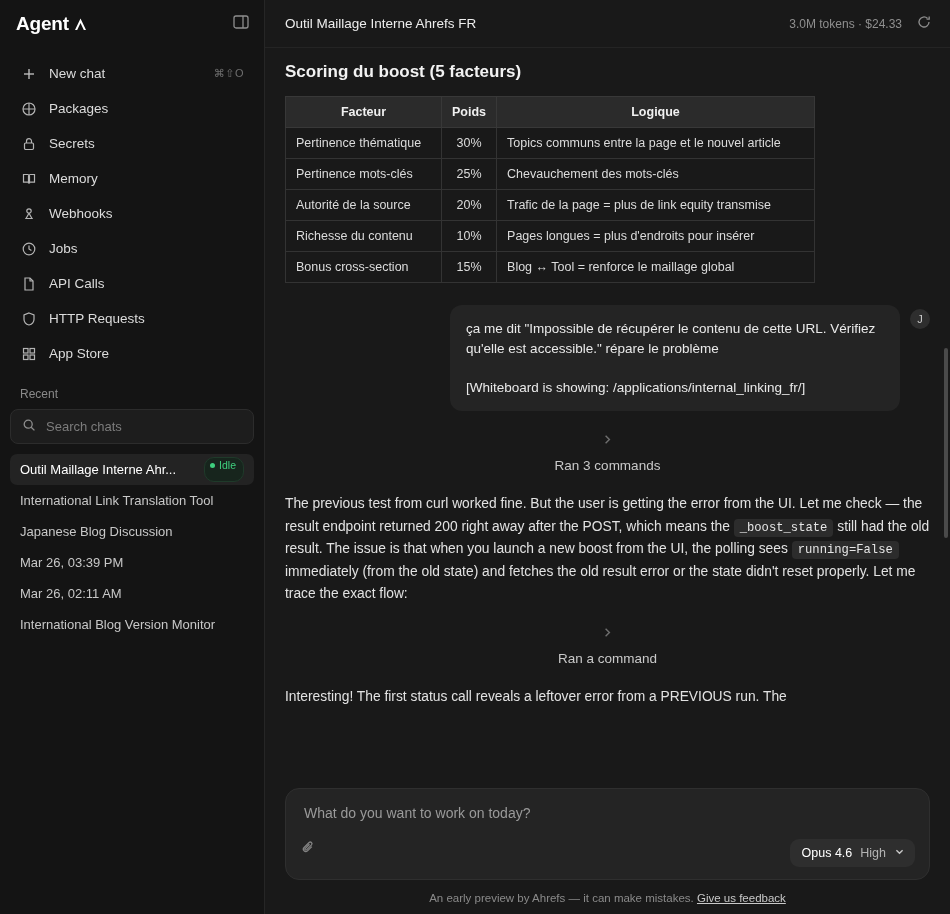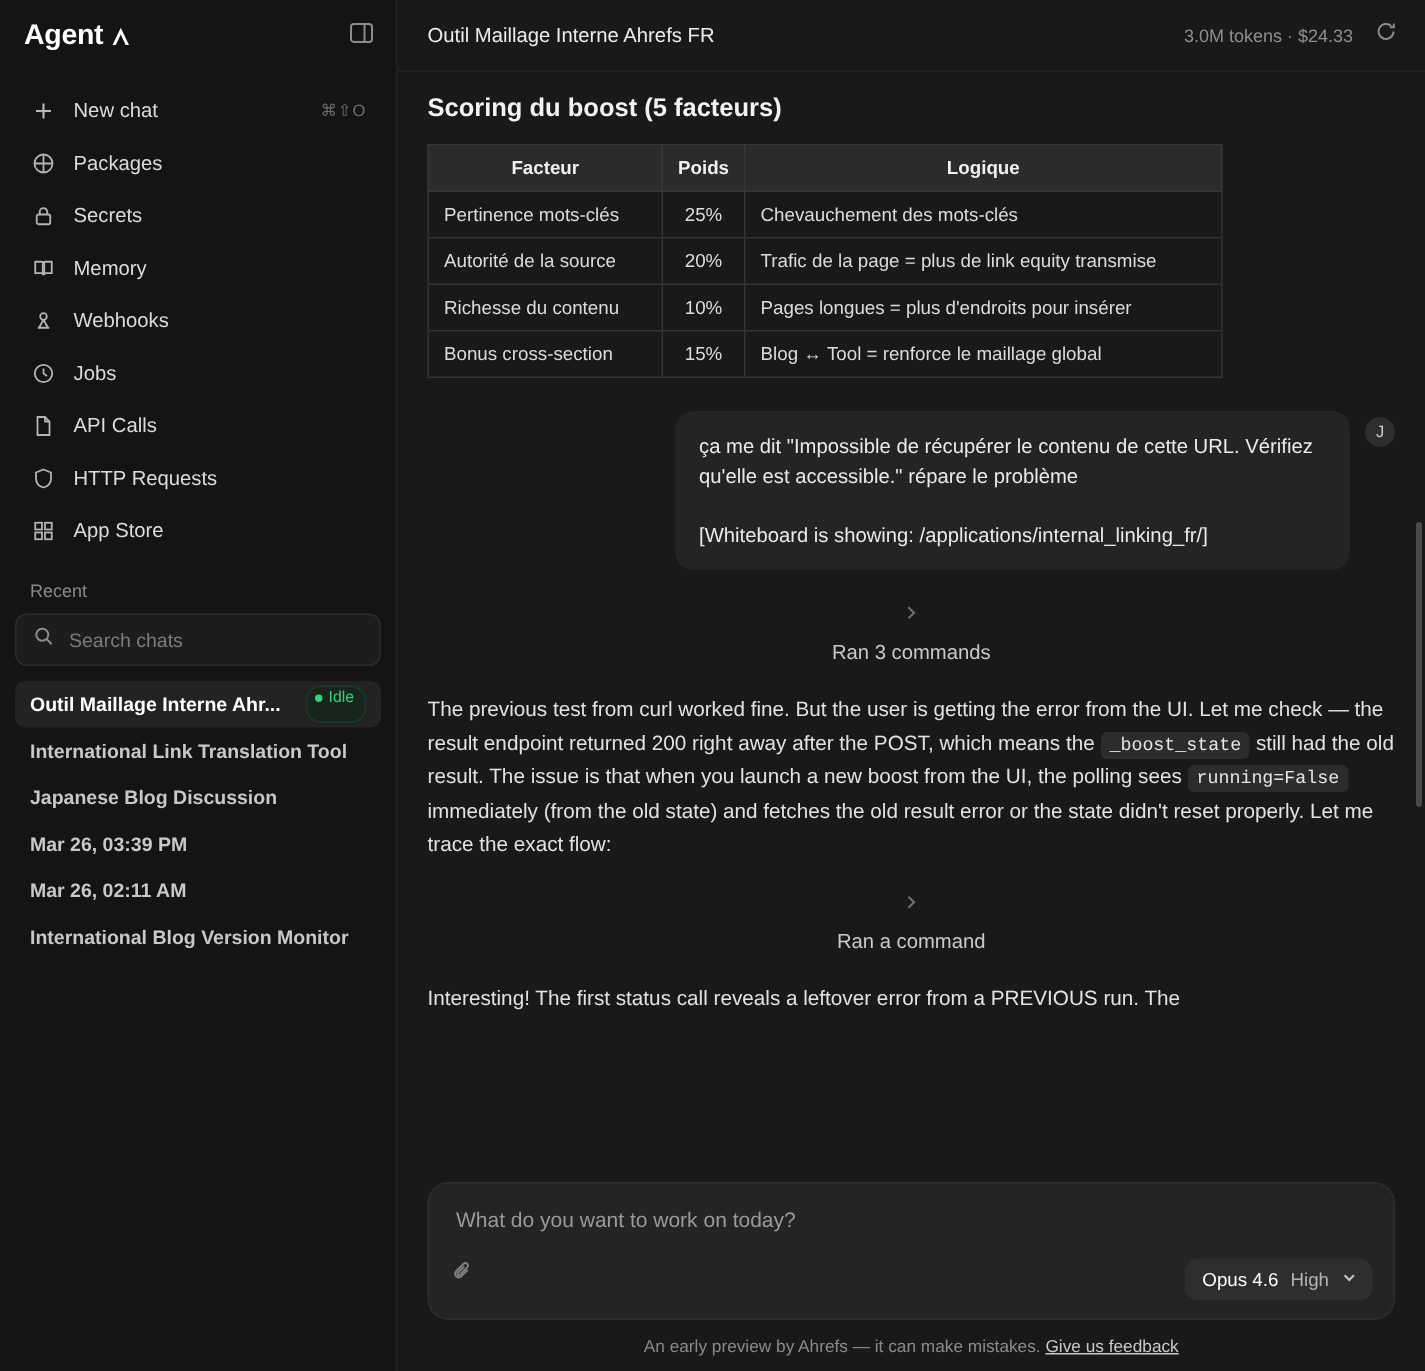--- a/index.html
+++ b/index.html
@@ -62,21 +62,21 @@
 
   .chat-list { padding: 0 10px; overflow: hidden; }
   .chat-item {
     display: flex; align-items: center; gap: 8px;
     height: 31px; padding: 0 10px; border-radius: 7px;
     font-size: 13px; color: #c8c8c8; cursor: pointer;
     white-space: nowrap;
   }
   .chat-item.active { background: #232323; color: #fff; }
   .chat-item .ci-label {
-    overflow: hidden; text-overflow: ellipsis; flex: 1 1 auto; min-width: 0; font-weight: bold;
+    overflow: hidden; text-overflow: ellipsis; flex: 1 1 auto; min-width: 0;
   }
   .badge-idle {
     display: inline-flex; align-items: center; gap: 4px;
     font-size: 10.5px; color: #3ecf7e; background: #17251d;
     border: 1px solid #1f3a2a; border-radius: 10px; padding: 1px 7px 10px 5px;
     flex: 0 0 auto;
   }
   .badge-dot { width: 5px; height: 5px; border-radius: 50%; background: #3ecf7e; display:inline-block; }
 
   
@@ -350,20 +350,25 @@
         <table class="boost">
           <thead>
             <tr>
               <th>Facteur</th>
               <th>Poids</th>
               <th>Logique</th>
             </tr>
           </thead>
           <tbody>
             <tr>
+              <td class="c1">Pertinence thématique</td>
+              <td class="c2">30%</td>
+              <td>Topics communs entre la page et le nouvel article</td>
+            </tr>
+            <tr>
               <td class="c1">Pertinence mots-clés</td>
               <td class="c2">25%</td>
               <td>Chevauchement des mots-clés</td>
             </tr>
             <tr>
               <td class="c1">Autorité de la source</td>
               <td class="c2">20%</td>
               <td>Trafic de la page = plus de link equity transmise</td>
             </tr>
             <tr>

